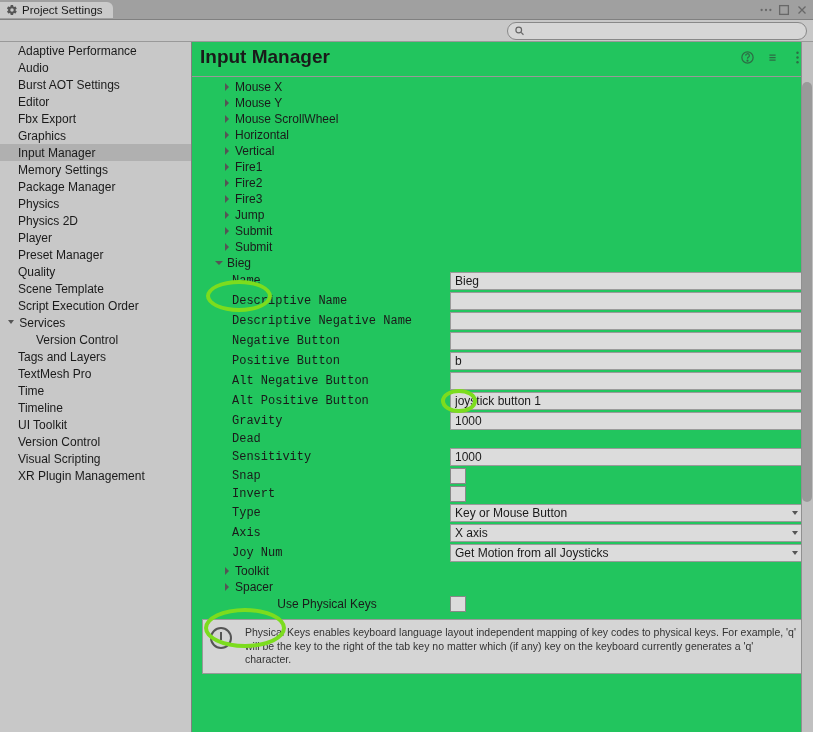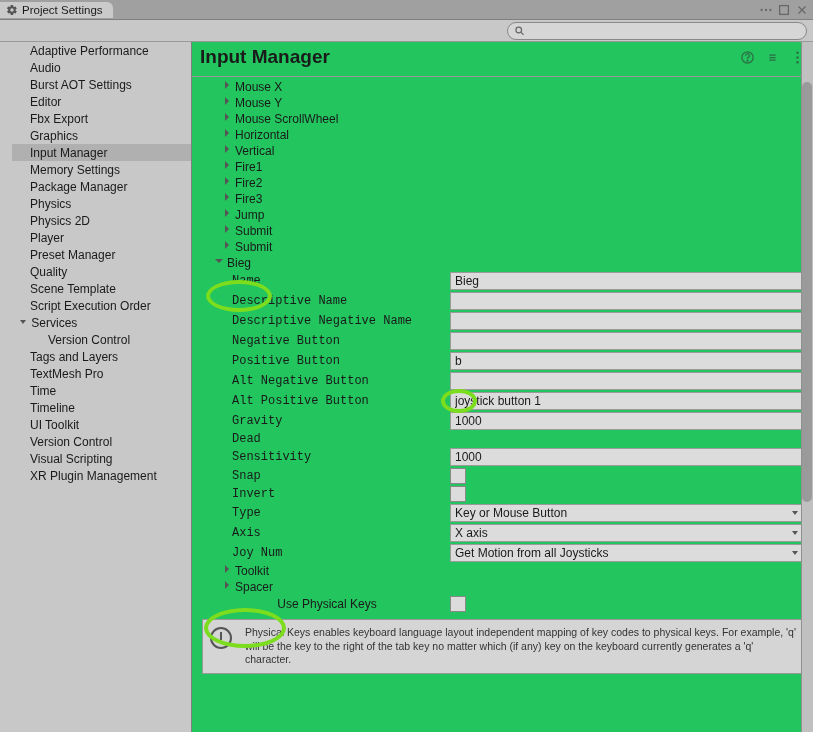--- a/index.html
+++ b/index.html
@@ -81,21 +81,20 @@
     width: 192px;
     background: #c8c8c8;
     border-right: 1px solid #808080;
     overflow-y: auto;
     font-size: 12px;
   }
   .sidebar-item {
     padding: 1.5px 4px 1.5px 18px;
     cursor: pointer;
     white-space: nowrap;
-    margin-left: 12px;
   }
   .sidebar-item.sel {
     background: #b0b0b0;
   }
   .sidebar-item.expandable {
     padding-left: 6px;
   }
   .sidebar-item.child {
     padding-left: 36px;
   }
@@ -123,21 +122,21 @@
     align-items: center;
   }
   .hicon { width:15px; height:15px; opacity:0.6; cursor:pointer; }
   .content-body {
     flex: 1;
     overflow-y: auto;
     padding: 2px 8px 8px 8px;
   }
   .axis-row {
     display: flex;
-    align-items: flex-start;
+    align-items: center;
     padding: 1px 0 1px 22px;
     cursor: pointer;
   }
   .axis-row.expanded {
     padding-left: 14px;
   }
   .arrow-right, .arrow-down {
     width: 10px;
     height: 10px;
     margin-right: 3px;

